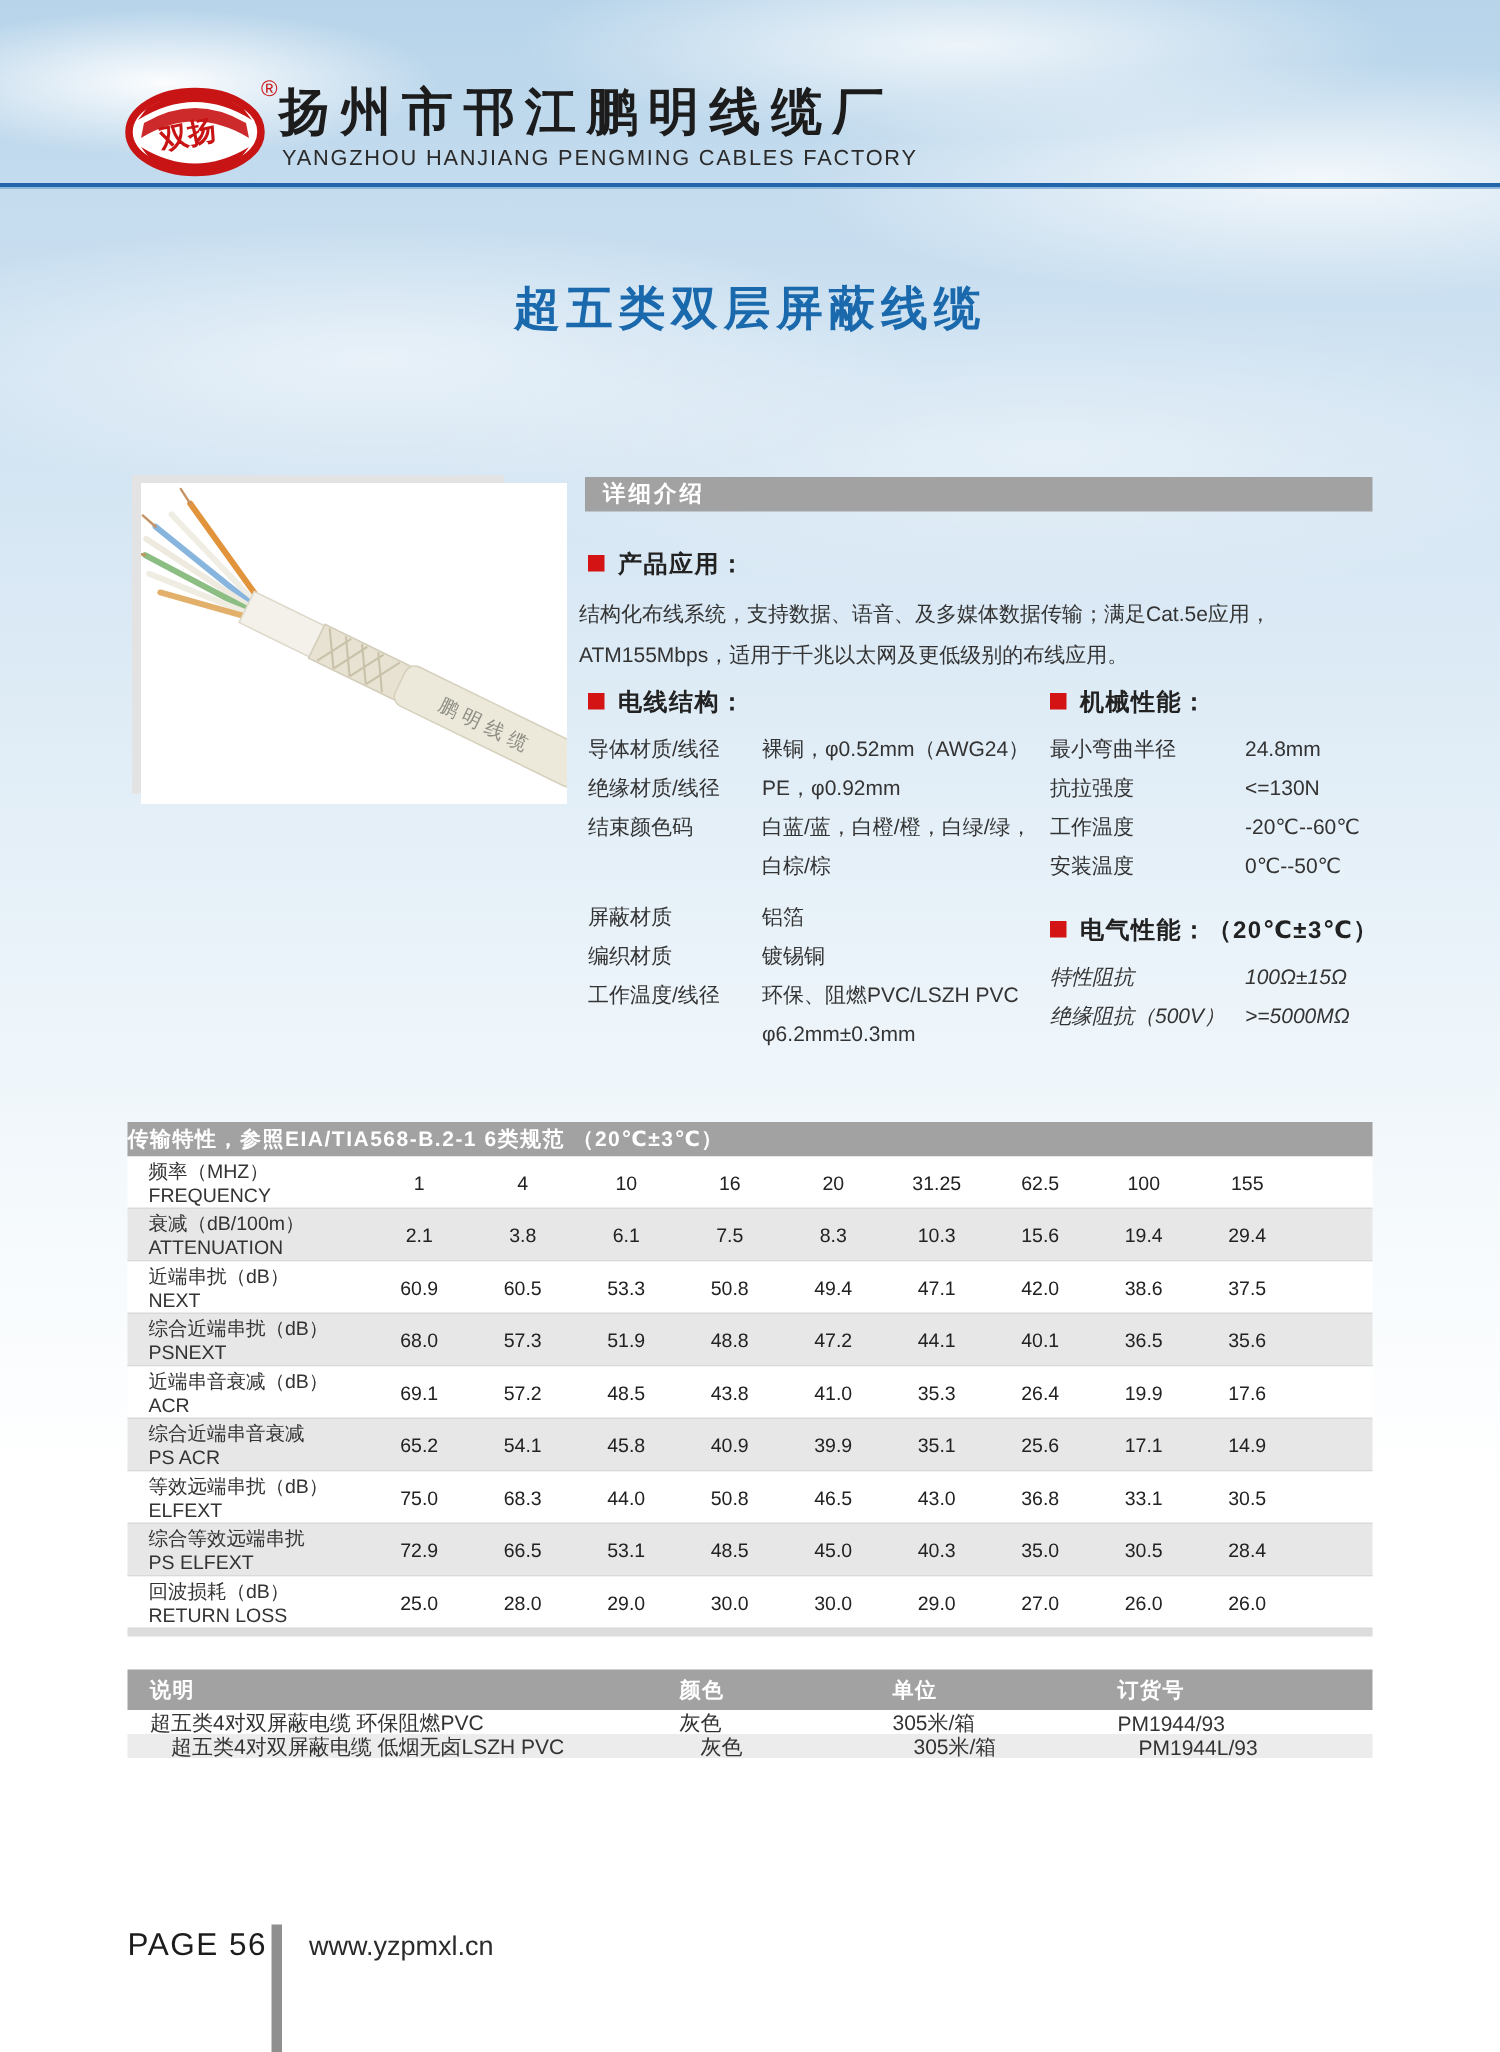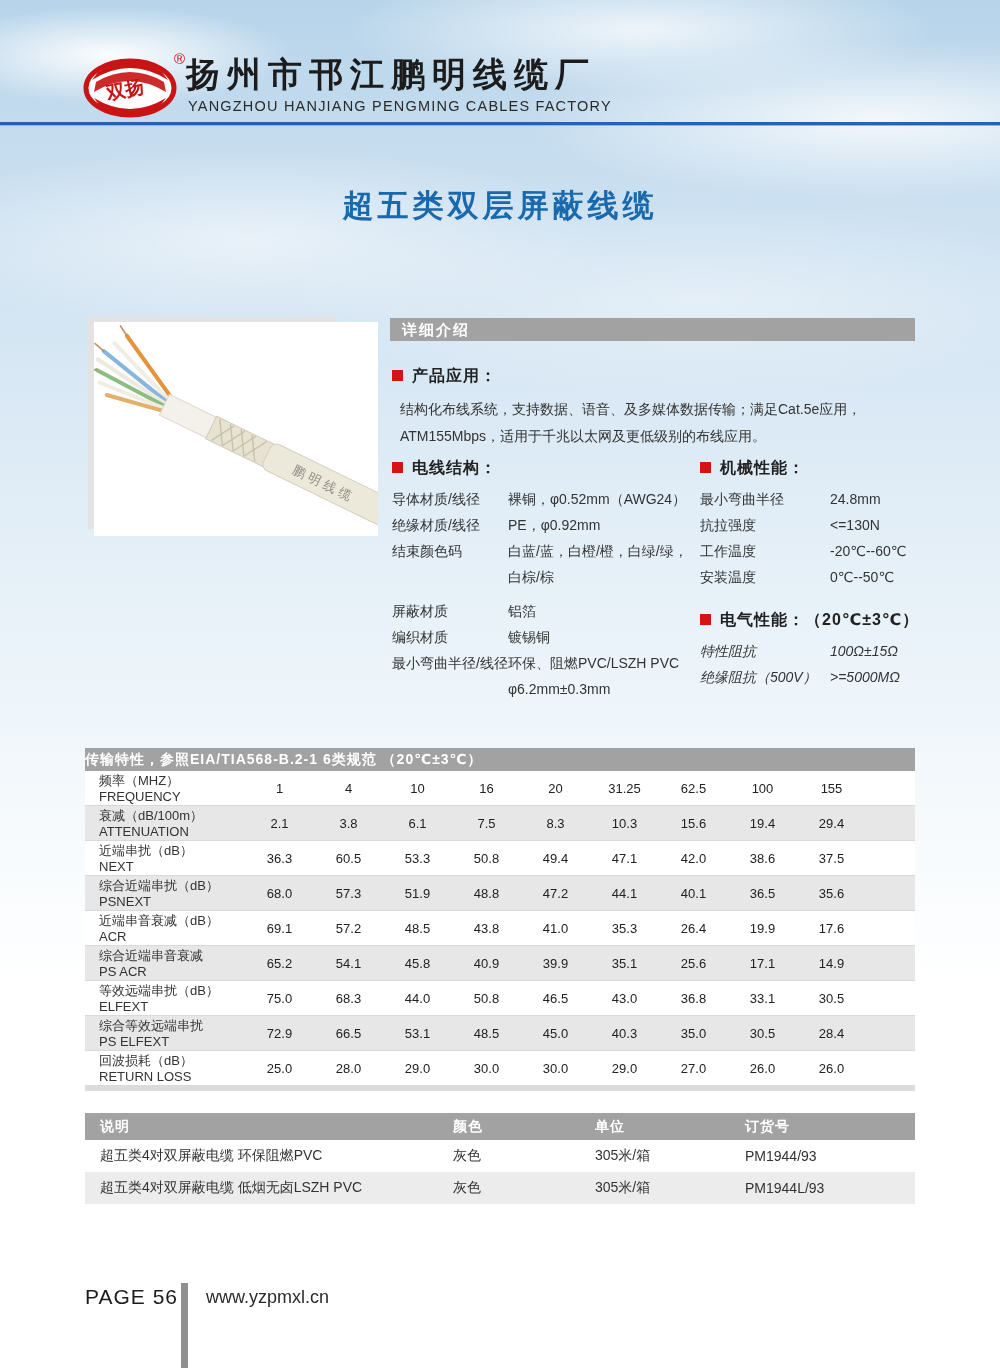--- a/index.html
+++ b/index.html
@@ -31,21 +31,21 @@
   .photo-frame-top { position:absolute; left:88px; top:317px; width:248px; height:5px; background:#e3e3e3; }
   .photo-frame-left { position:absolute; left:88px; top:317px; width:6px; height:212px; background:#e3e3e3; }
   .photo-box { position:absolute; left:94px; top:322px; width:284px; height:214px; background:#ffffff; }
   
   .section-bar { position:absolute; left:390px; top:318px; width:525px; height:23px; background:#a2a2a2;
     color:#ffffff; font-size:15px; font-weight:bold; line-height:23px; padding-left:12px; letter-spacing:2px; }
   .blk-head { position:absolute; font-size:16px; font-weight:bold; color:#222; letter-spacing:1px; }
   .blk-head .sq { display:inline-block; width:11px; height:11px; background:#d41414; margin-right:9px; }
   .blk-head .suffix { font-weight:bold; }
   .app-head { left:392px; top:366px; }
-  .app-text { position:absolute; left:400px; top:396px; width:520px; font-size:14px; color:#333; line-height:27px; }
+  .app-text { position:absolute; left:386px; top:396px; width:520px; font-size:14px; color:#333; line-height:27px; }
   .struct-head { left:392px; top:458px; }
   .spec-rows { position:absolute; font-size:14px; color:#333; }
   .struct-rows { left:392px; top:486px; width:300px; }
   .spec-row { display:grid; grid-template-columns:116px 1fr; line-height:26px; }
   .spec-row.gap { margin-top:8px; }
   .mech-head { left:700px; top:458px; }
   .mech-rows { left:700px; top:486px; width:215px; }
   .mech-rows .spec-row { grid-template-columns:130px 1fr; }
   .elec-head { left:700px; top:610px; }
   .elec-rows { left:700px; top:638px; width:215px;font-style:italic; }
@@ -57,25 +57,25 @@
   .t-row { display:grid; grid-template-columns:160px repeat(9,69px) 1fr; min-height:34px;
     border-bottom:1px solid #d9d9d9; background:#ffffff; align-items:center; }
   .t-row.alt { background:#e7e7e7; }
   .t-label { padding-left:14px; line-height:16px; padding-top:2px; }
   .t-cn { font-size:13px; color:#333; }
   .t-en { font-size:13px; color:#333; }
   .t-cell { font-size:13px; text-align:center; color:#222; }
   .ttable-foot { height:5px; background:#dcdcdc; }
   
   .otable { position:absolute; left:85px; top:1113px; width:830px; }
-  .o-row { display:grid; grid-template-columns:353px 142px 150px 1fr; height:32px; align-items:center; }
+  .o-row { display:grid; grid-template-columns:353px 142px 150px 1fr; height:16px; align-items:center; }
   .o-head { background:#a2a2a2; color:#fff; font-weight:bold; height:27px; font-size:14px; letter-spacing:1px; }
   .o-head > div, .o-row > div { padding-left:15px; font-size:14px; }
   .o-row.r0 { background:#ffffff; }
-  .o-row.r1 { background:#ececec; }
+  .o-row.r1 { background:#ececec;padding-left:14px; }
   
   .footer-page { position:absolute; left:85px; top:1285px; font-size:21px; color:#1c1c1c; letter-spacing:1px; }
   .footer-bar { position:absolute; left:181px; top:1283px; width:7px; height:85px; background:#8f8f8f; }
   .footer-site { position:absolute; left:206px; top:1287px; font-size:18px; color:#2a2a2a; }
 </style>
 </head>
 <body>
 
 <div class="page">
 
@@ -172,21 +172,21 @@
           <div>铝箔</div>
         </div>
       </div>
       <div class="spec-row">
         <div class="spec-label">编织材质</div>
         <div class="spec-value">
           <div>镀锡铜</div>
         </div>
       </div>
       <div class="spec-row">
-        <div class="spec-label">最小弯曲半径/线径</div>
+        <div class="spec-label">工作温度/线径</div>
         <div class="spec-value">
           <div>环保、阻燃PVC/LSZH PVC</div>
           <div>φ6.2mm±0.3mm</div>
         </div>
       </div>
     </div>
 
   <div class="blk-head mech-head"><span class="sq"></span><span>机械性能：</span></div>
   <div class="spec-rows mech-rows">
       <div class="spec-row">
@@ -250,21 +250,21 @@
           <div class="t-cell">10.3</div>
           <div class="t-cell">15.6</div>
           <div class="t-cell">19.4</div>
           <div class="t-cell">29.4</div>
         </div>
         <div class="t-row">
           <div class="t-label">
             <div class="t-cn">近端串扰（dB）</div>
             <div class="t-en">NEXT</div>
           </div>
-          <div class="t-cell">36.3</div>
+          <div class="t-cell">60.9</div>
           <div class="t-cell">60.5</div>
           <div class="t-cell">53.3</div>
           <div class="t-cell">50.8</div>
           <div class="t-cell">49.4</div>
           <div class="t-cell">47.1</div>
           <div class="t-cell">42.0</div>
           <div class="t-cell">38.6</div>
           <div class="t-cell">37.5</div>
         </div>
         <div class="t-row alt">

